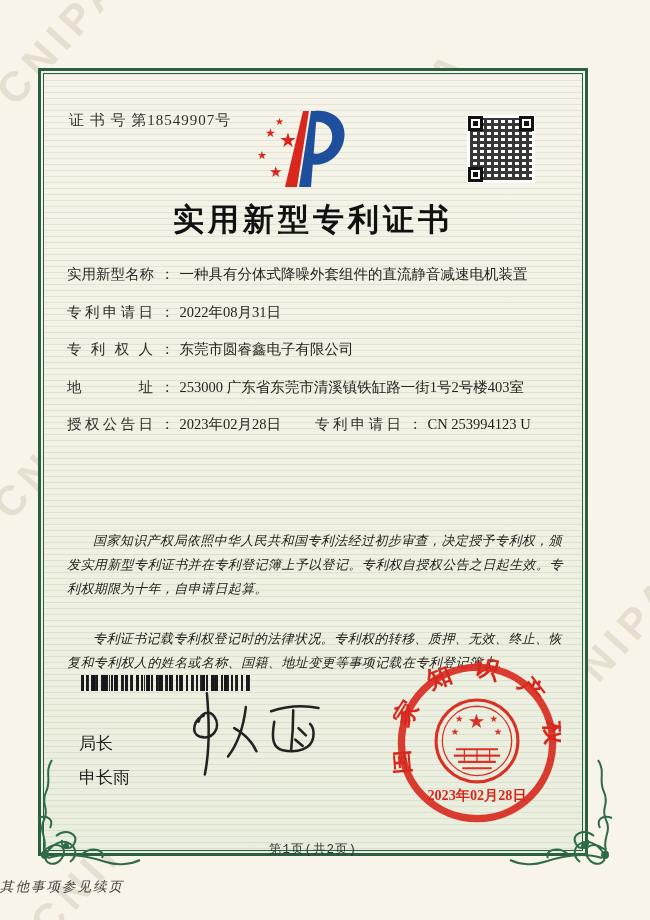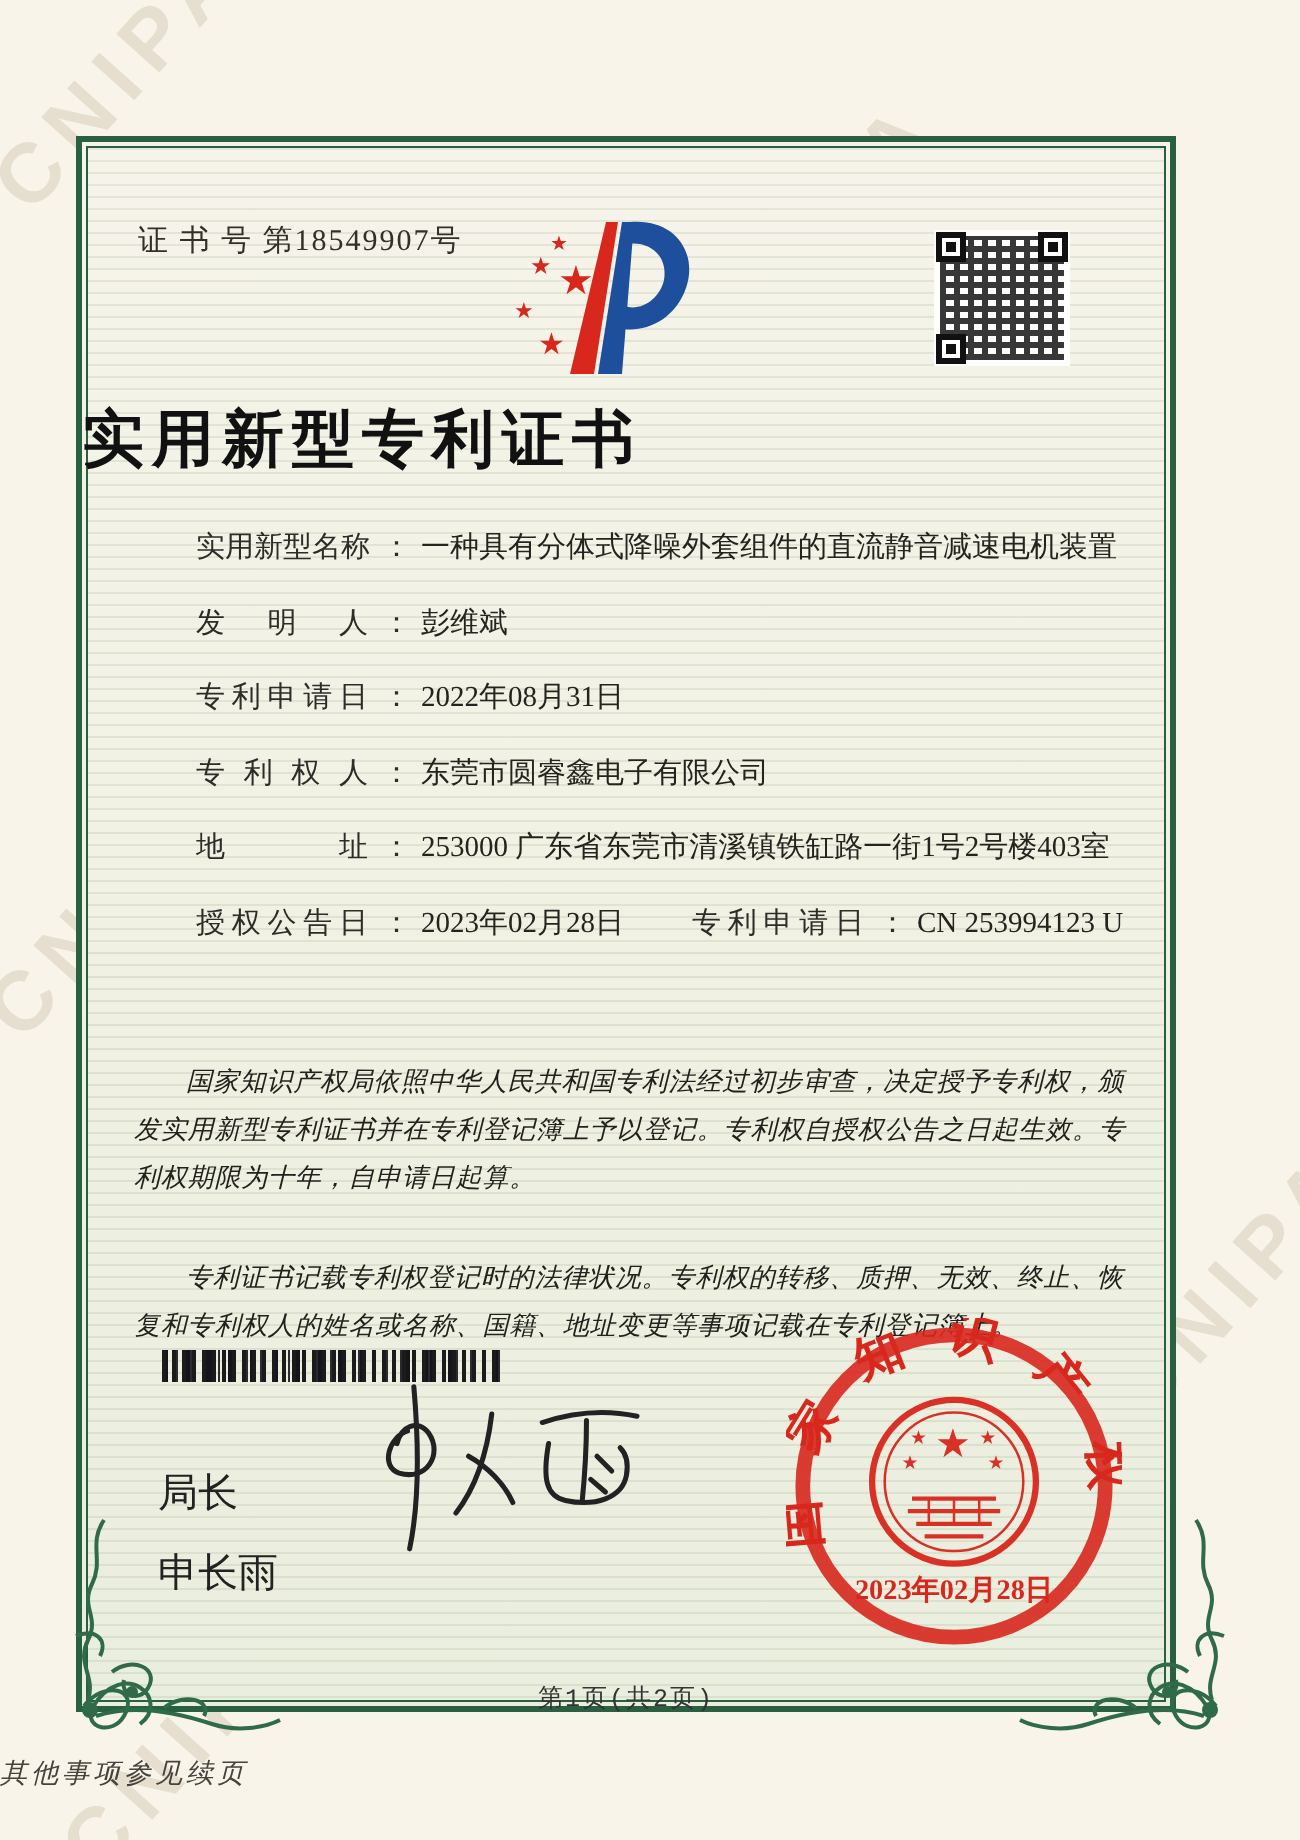--- a/index.html
+++ b/index.html
@@ -43,45 +43,45 @@
     position:absolute;inset:3px;
     background:
       repeating-linear-gradient(0deg,#151515 0 3px,transparent 3px 6px),
       repeating-linear-gradient(90deg,#151515 0 3px,transparent 3px 7px);
     opacity:.85;
   }
   .qr-finder{position:absolute;width:15px;height:15px;border:3px solid #111;background:#fff;box-sizing:border-box;}
   .qr-finder::after{content:"";position:absolute;inset:2px;background:#111;}
   .qr-finder.tl{left:1px;top:1px;} .qr-finder.tr{right:1px;top:1px;} .qr-finder.bl{left:1px;bottom:1px;}
   .title{
-    position:absolute;left:0;top:128px;width:100%;
+    position:absolute;left:0;top:128px;width:100%;text-align:center;
     font-size:31px;font-weight:bold;letter-spacing:4px;color:#111;z-index:6;font-family:Liberation Mono, monospace;
   }
   .fields{position:absolute;left:26px;top:192px;width:500px;z-index:6;font-size:14.5px;}
-  .frow{margin-bottom:15.5px;line-height:22px;white-space:nowrap;margin-left:31px;}
+  .frow{margin-bottom:15.5px;line-height:22px;white-space:nowrap;}
   .flabel{
     display:inline-block;width:86px;text-align:justify;text-align-last:justify;
     vertical-align:top;color:#2e2b28;
   }
   .fcolon{margin:0 5px 0 7px;}
   .fvalue{color:#26231f;}
   .fpair2{margin-left:34px;}
   .paras{position:absolute;left:26px;top:458px;width:498px;z-index:6;}
   .para{
     font-size:13px;line-height:1.85;text-indent:2em;font-style:italic;
     letter-spacing:.4px;color:#23211d;margin-bottom:26px;
   }
   .barcode{
     position:absolute;left:40px;top:604px;width:170px;height:16px;z-index:6;
     background:
       repeating-linear-gradient(90deg,#1b1b1b 0 2px,transparent 2px 5px),
       repeating-linear-gradient(90deg,#2a2a33 0 1px,transparent 1px 7px),
       repeating-linear-gradient(90deg,#14141a 0 3px,transparent 3px 11px);
   }
-  .signer{position:absolute;left:38px;top:656px;font-size:20px;line-height:2;color:#222;z-index:6;}
+  .signer{position:absolute;left:38px;top:656px;font-size:17px;line-height:2;color:#222;z-index:6;}
   .signature{position:absolute;left:130px;top:615px;z-index:7;}
   .seal{position:absolute;left:352px;top:588px;z-index:7;}
   .page-info{
     position:absolute;left:0;top:770px;width:100%;text-align:center;
     font-size:12.5px;color:#333;z-index:6;letter-spacing:1px;font-family:Liberation Mono, monospace;
   }
   .footer-note{
     position:absolute;left:0;top:878px;width:100%;text-align:left;
     font-size:13.5px;font-style:italic;color:#46423c;letter-spacing:2px;z-index:3;
   }
@@ -122,23 +122,20 @@
       <div class="qr-finder tl"></div>
       <div class="qr-finder tr"></div>
       <div class="qr-finder bl"></div>
     </div>
 
     <div class="title">实用新型专利证书</div>
 
     <div class="fields">
       <div class="frow">
         <span class="flabel">实用新型名称</span><span class="fcolon">：</span><span class="fvalue">一种具有分体式降噪外套组件的直流静音减速电机装置</span>
-      </div>
-      <div class="frow">
-        <span class="flabel">发明人</span><span class="fcolon">：</span><span class="fvalue">彭维斌</span>
       </div>
       <div class="frow">
         <span class="flabel">专利申请日</span><span class="fcolon">：</span><span class="fvalue">2022年08月31日</span>
       </div>
       <div class="frow">
         <span class="flabel">专利权人</span><span class="fcolon">：</span><span class="fvalue">东莞市圆睿鑫电子有限公司</span>
       </div>
       <div class="frow">
         <span class="flabel">地址</span><span class="fcolon">：</span><span class="fvalue">253000 广东省东莞市清溪镇铁缸路一街1号2号楼403室</span>
       </div>

